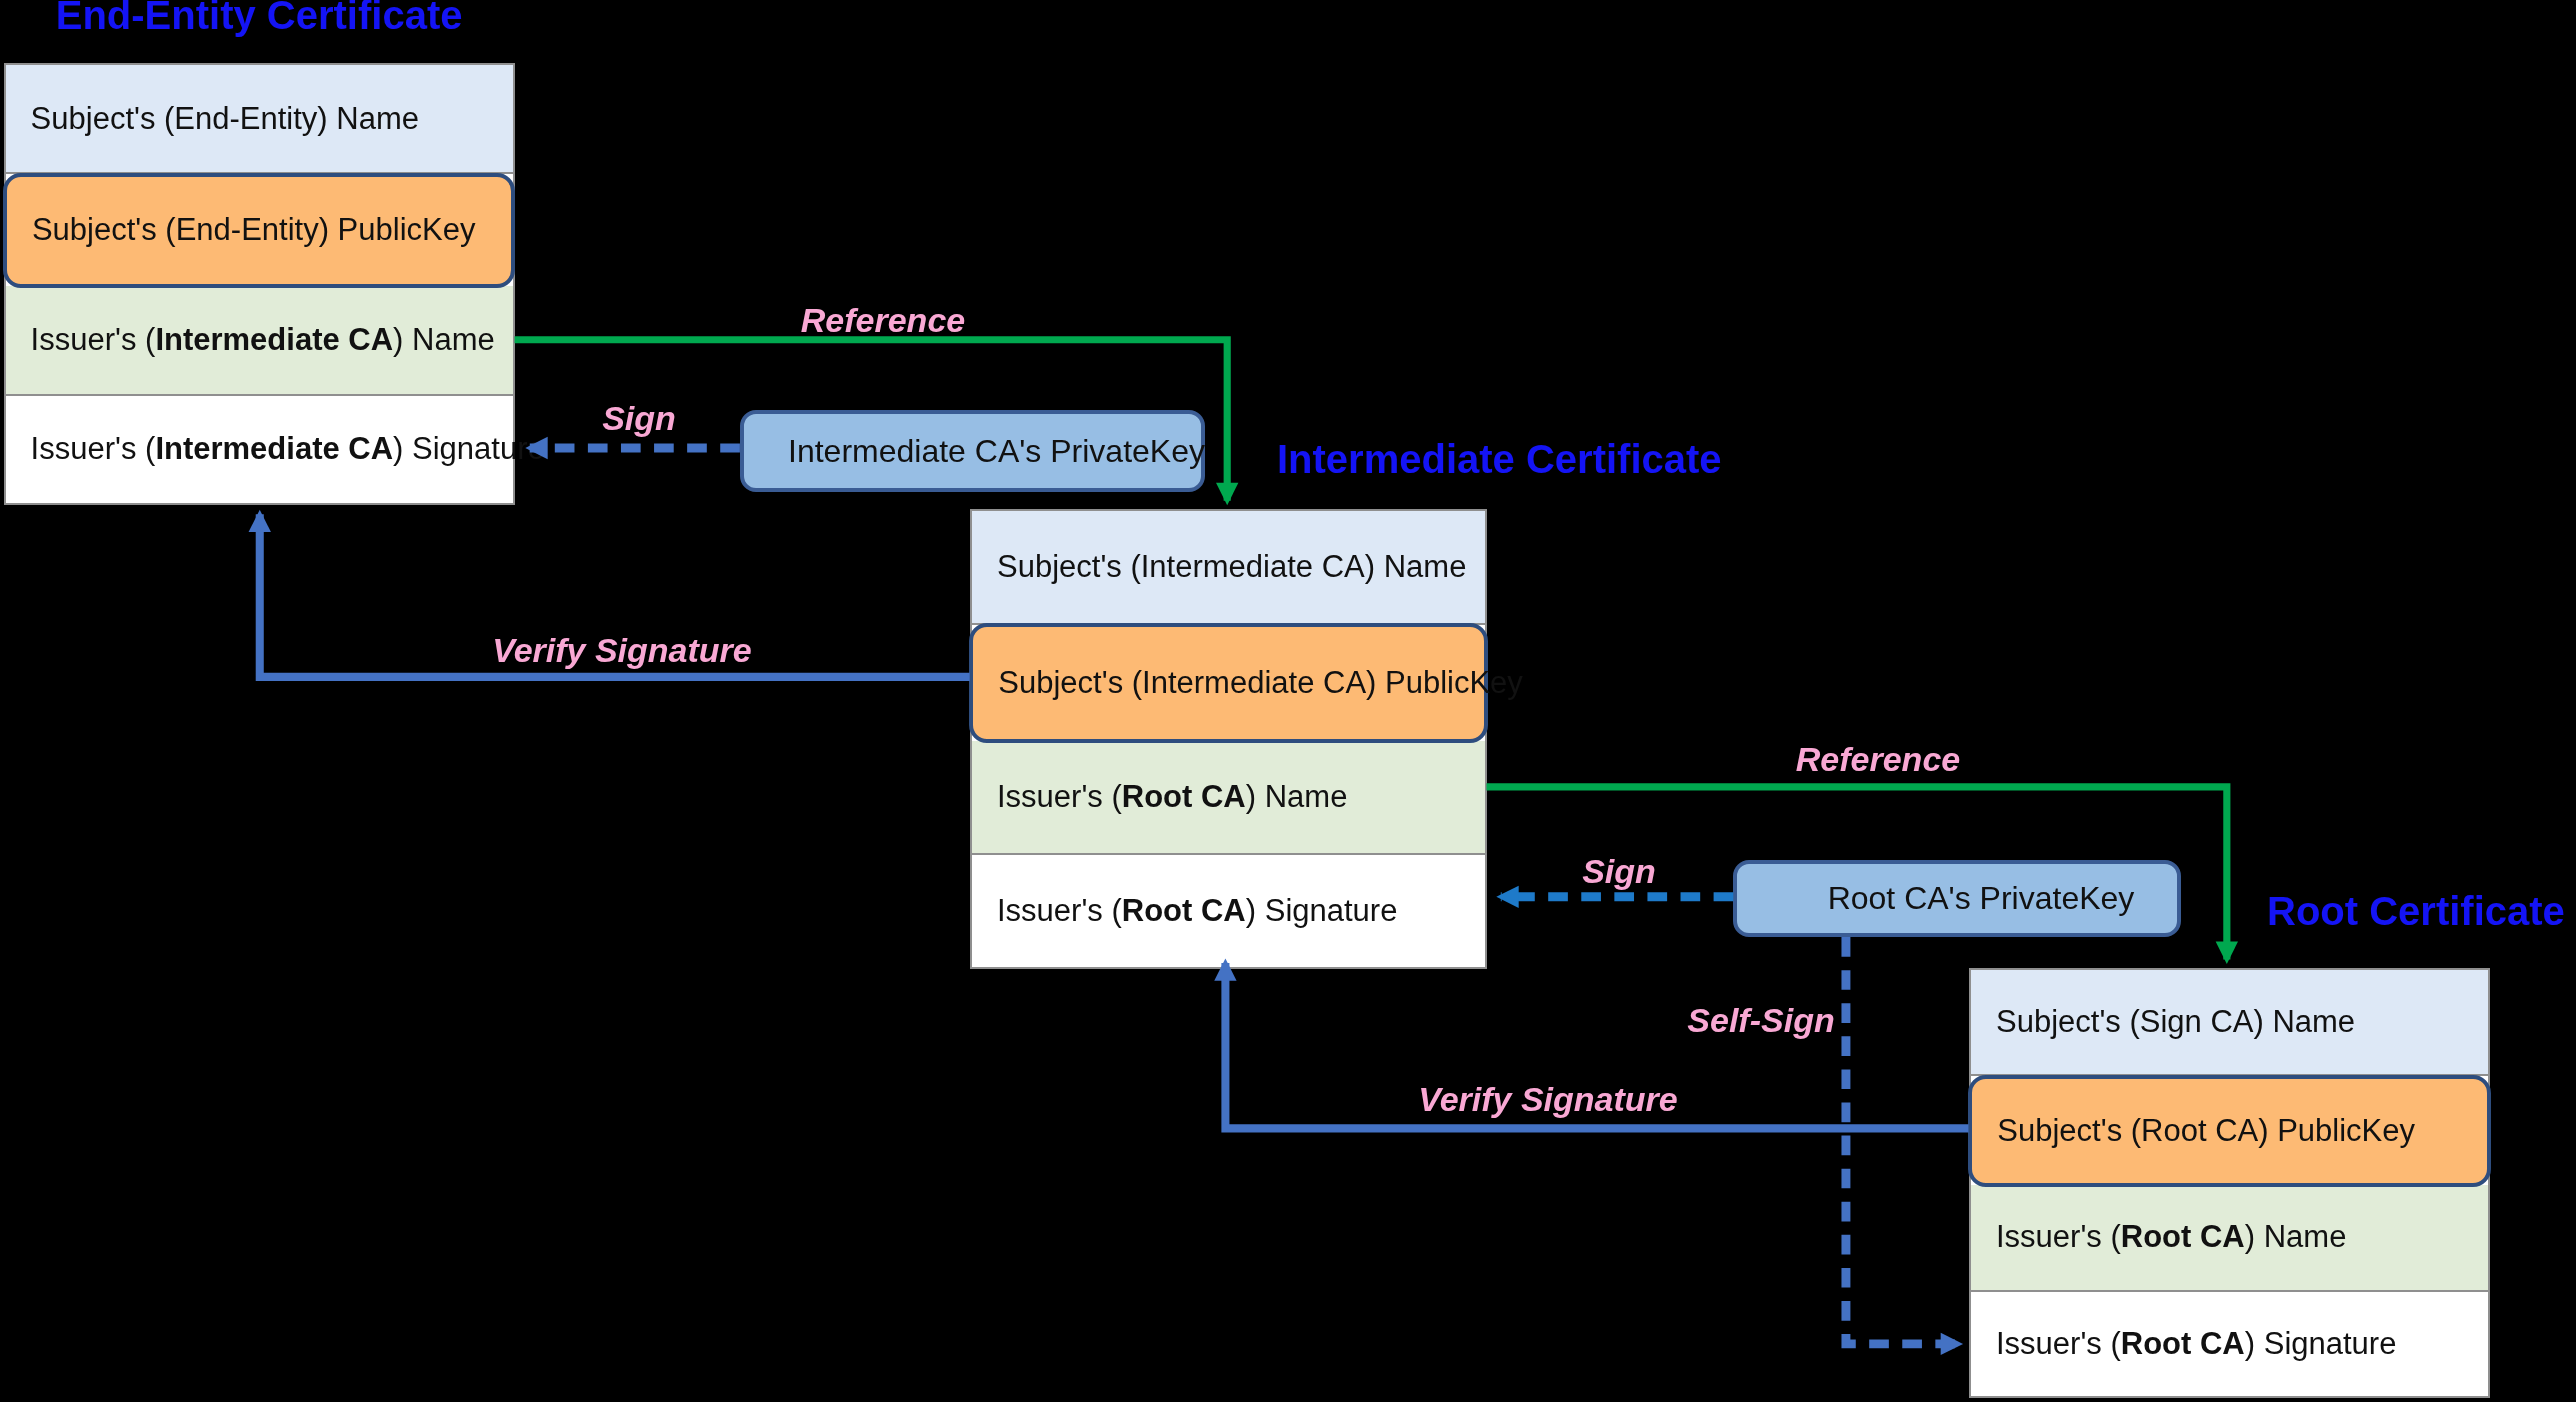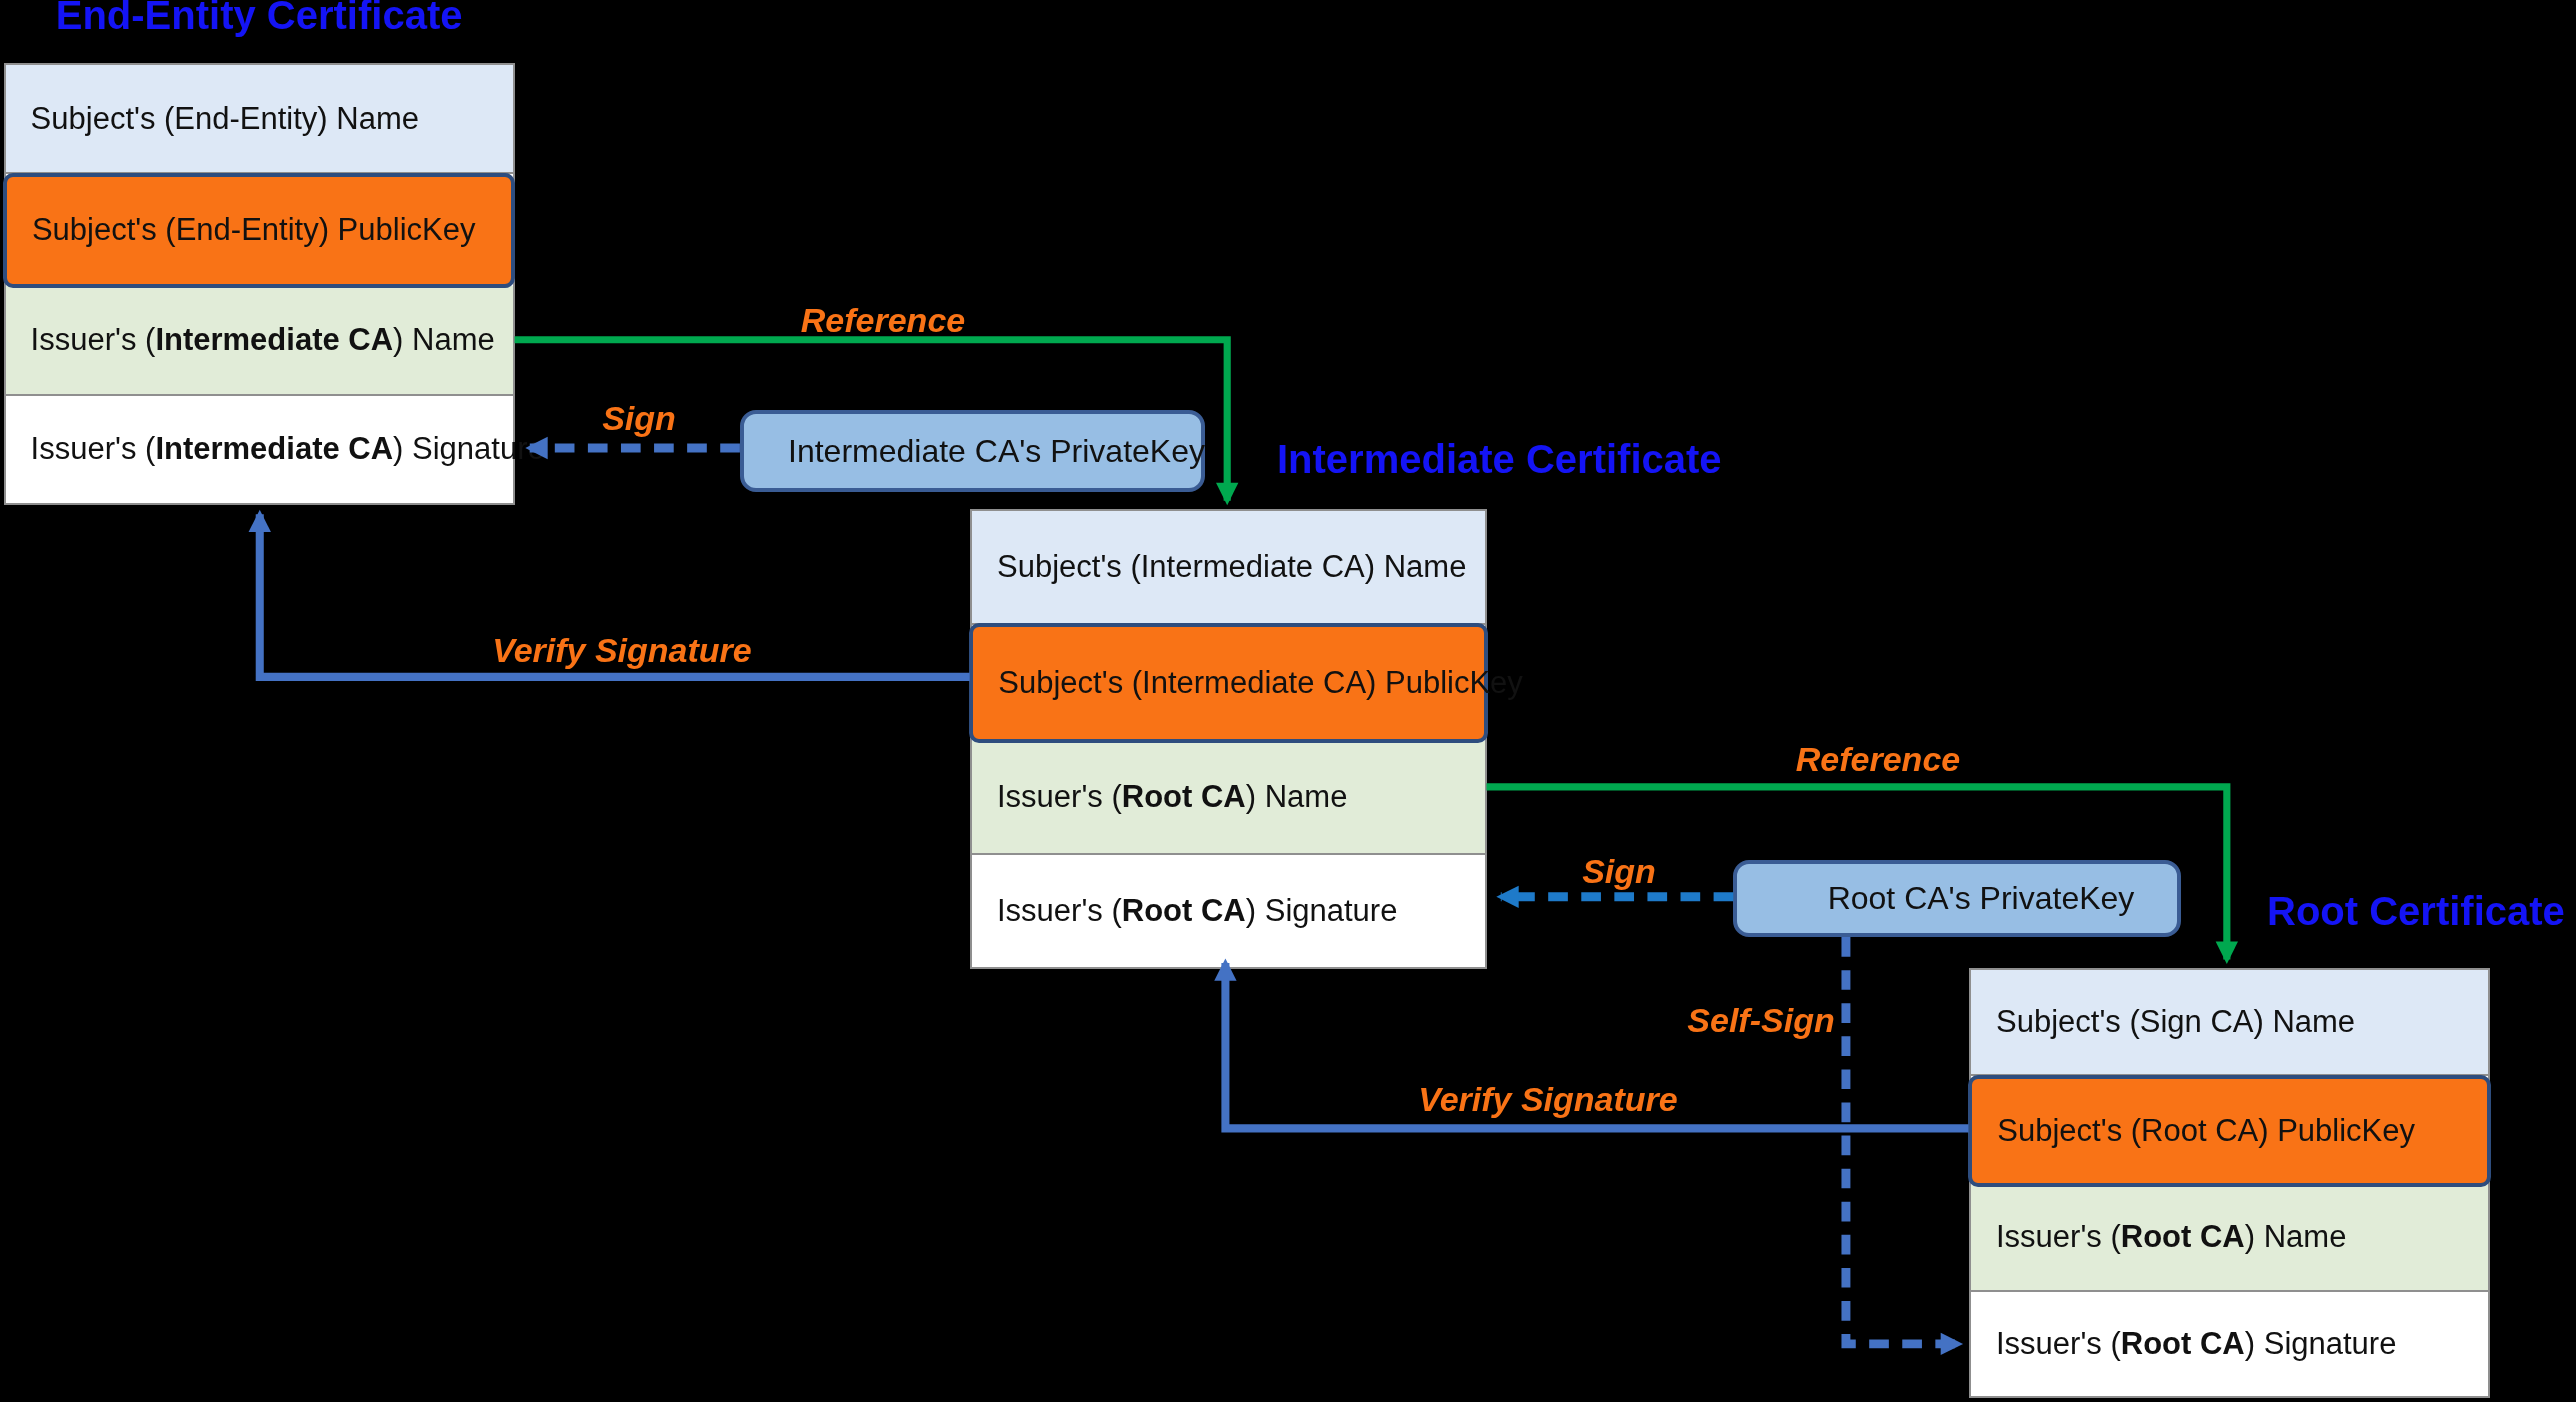--- a/index.html
+++ b/index.html
@@ -41,23 +41,23 @@
     box-sizing: border-box;
     font-size: 31px;
     border-bottom: 2.7px solid #8f8f8f;
     white-space: nowrap;
   }
   .cert-row:last-child { border-bottom: none; }
   .cert-row.blue   { background: #dde8f6; }
   .cert-row.green  { background: #e1ecd8; }
   .cert-row.white  { background: #ffffff; }
   .cert-row.pubkey {
-    background: #f97316;
+    background: #fdba74;
     border: 4.5px solid #2e4d7e;
-    border-radius: 10px;
+    border-radius: 18px;
     margin: -1.8px -2.7px;
     z-index: 2;
     position: relative;
   }
   .pk-box {
     position: absolute;
     background: #97bee4;
     border: 4.5px solid #3a5c94;
     border-radius: 16px;
     box-sizing: border-box;
@@ -69,21 +69,21 @@
     z-index: 1;
     white-space: nowrap;
     padding-left: 48px;
   }
   .arrow-label {
     position: absolute;
     transform: translate(-50%, -50%);
     font-size: 34px;
     font-style: italic;
     font-weight: bold;
-    color: #f97316;
+    color: #f9a8d4;
     white-space: nowrap;
     z-index: 3;
   }
   svg.wires {
     position: absolute;
     left: 0; top: 0;
     width: 2576px;
     height: 1402px;
     z-index: 2;
     pointer-events: none;

